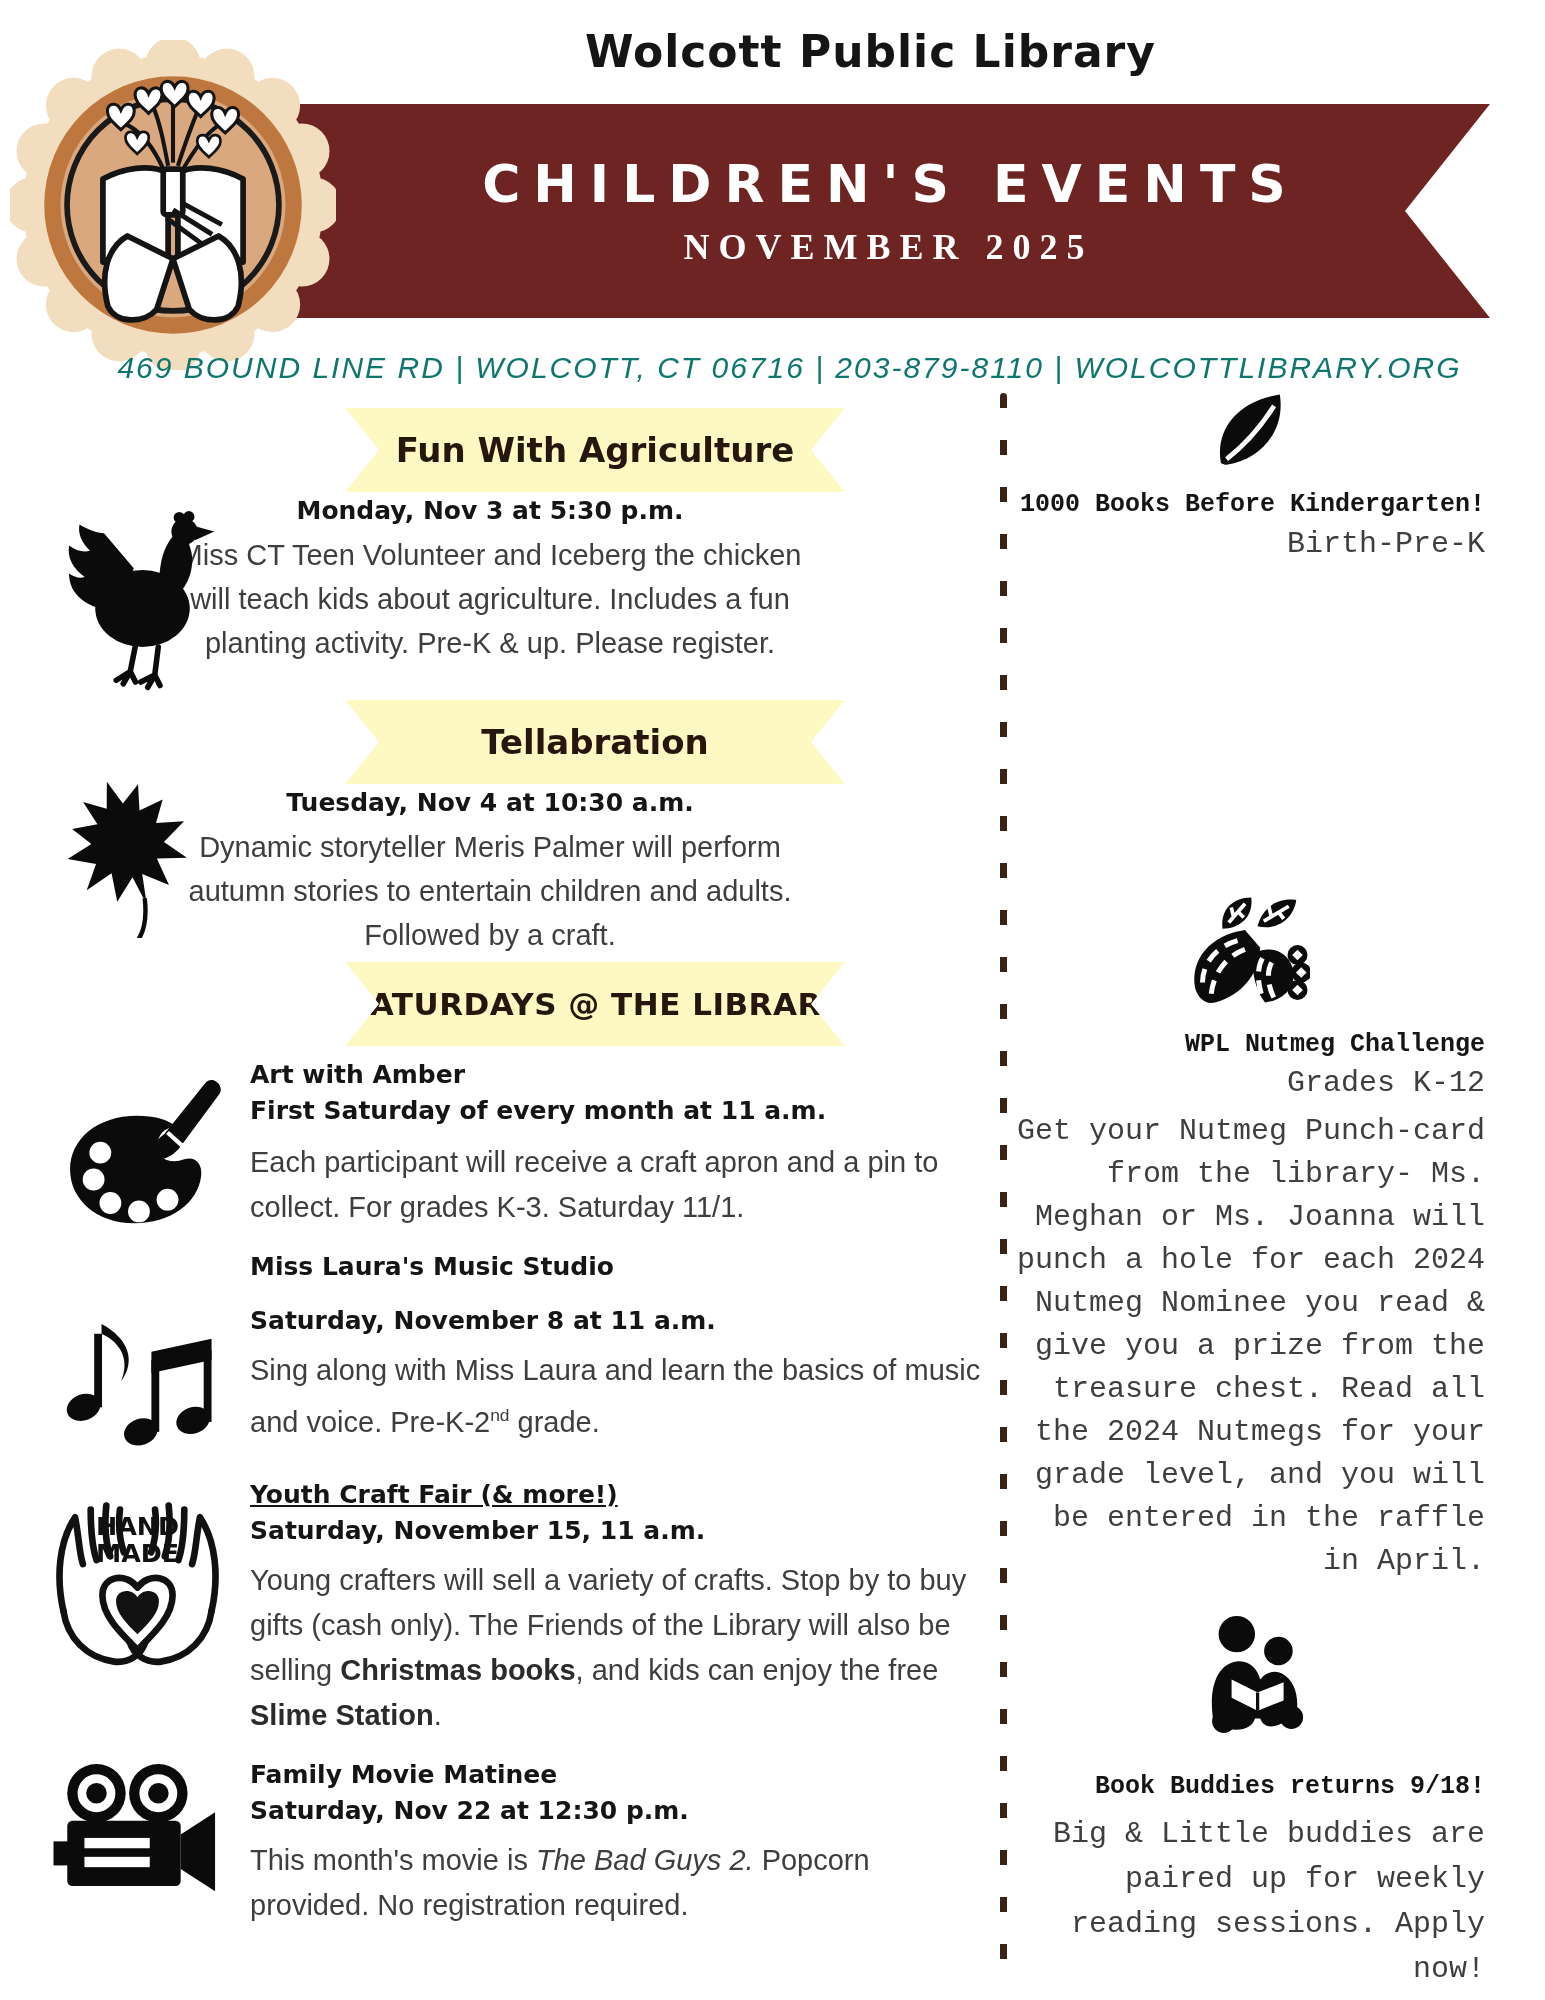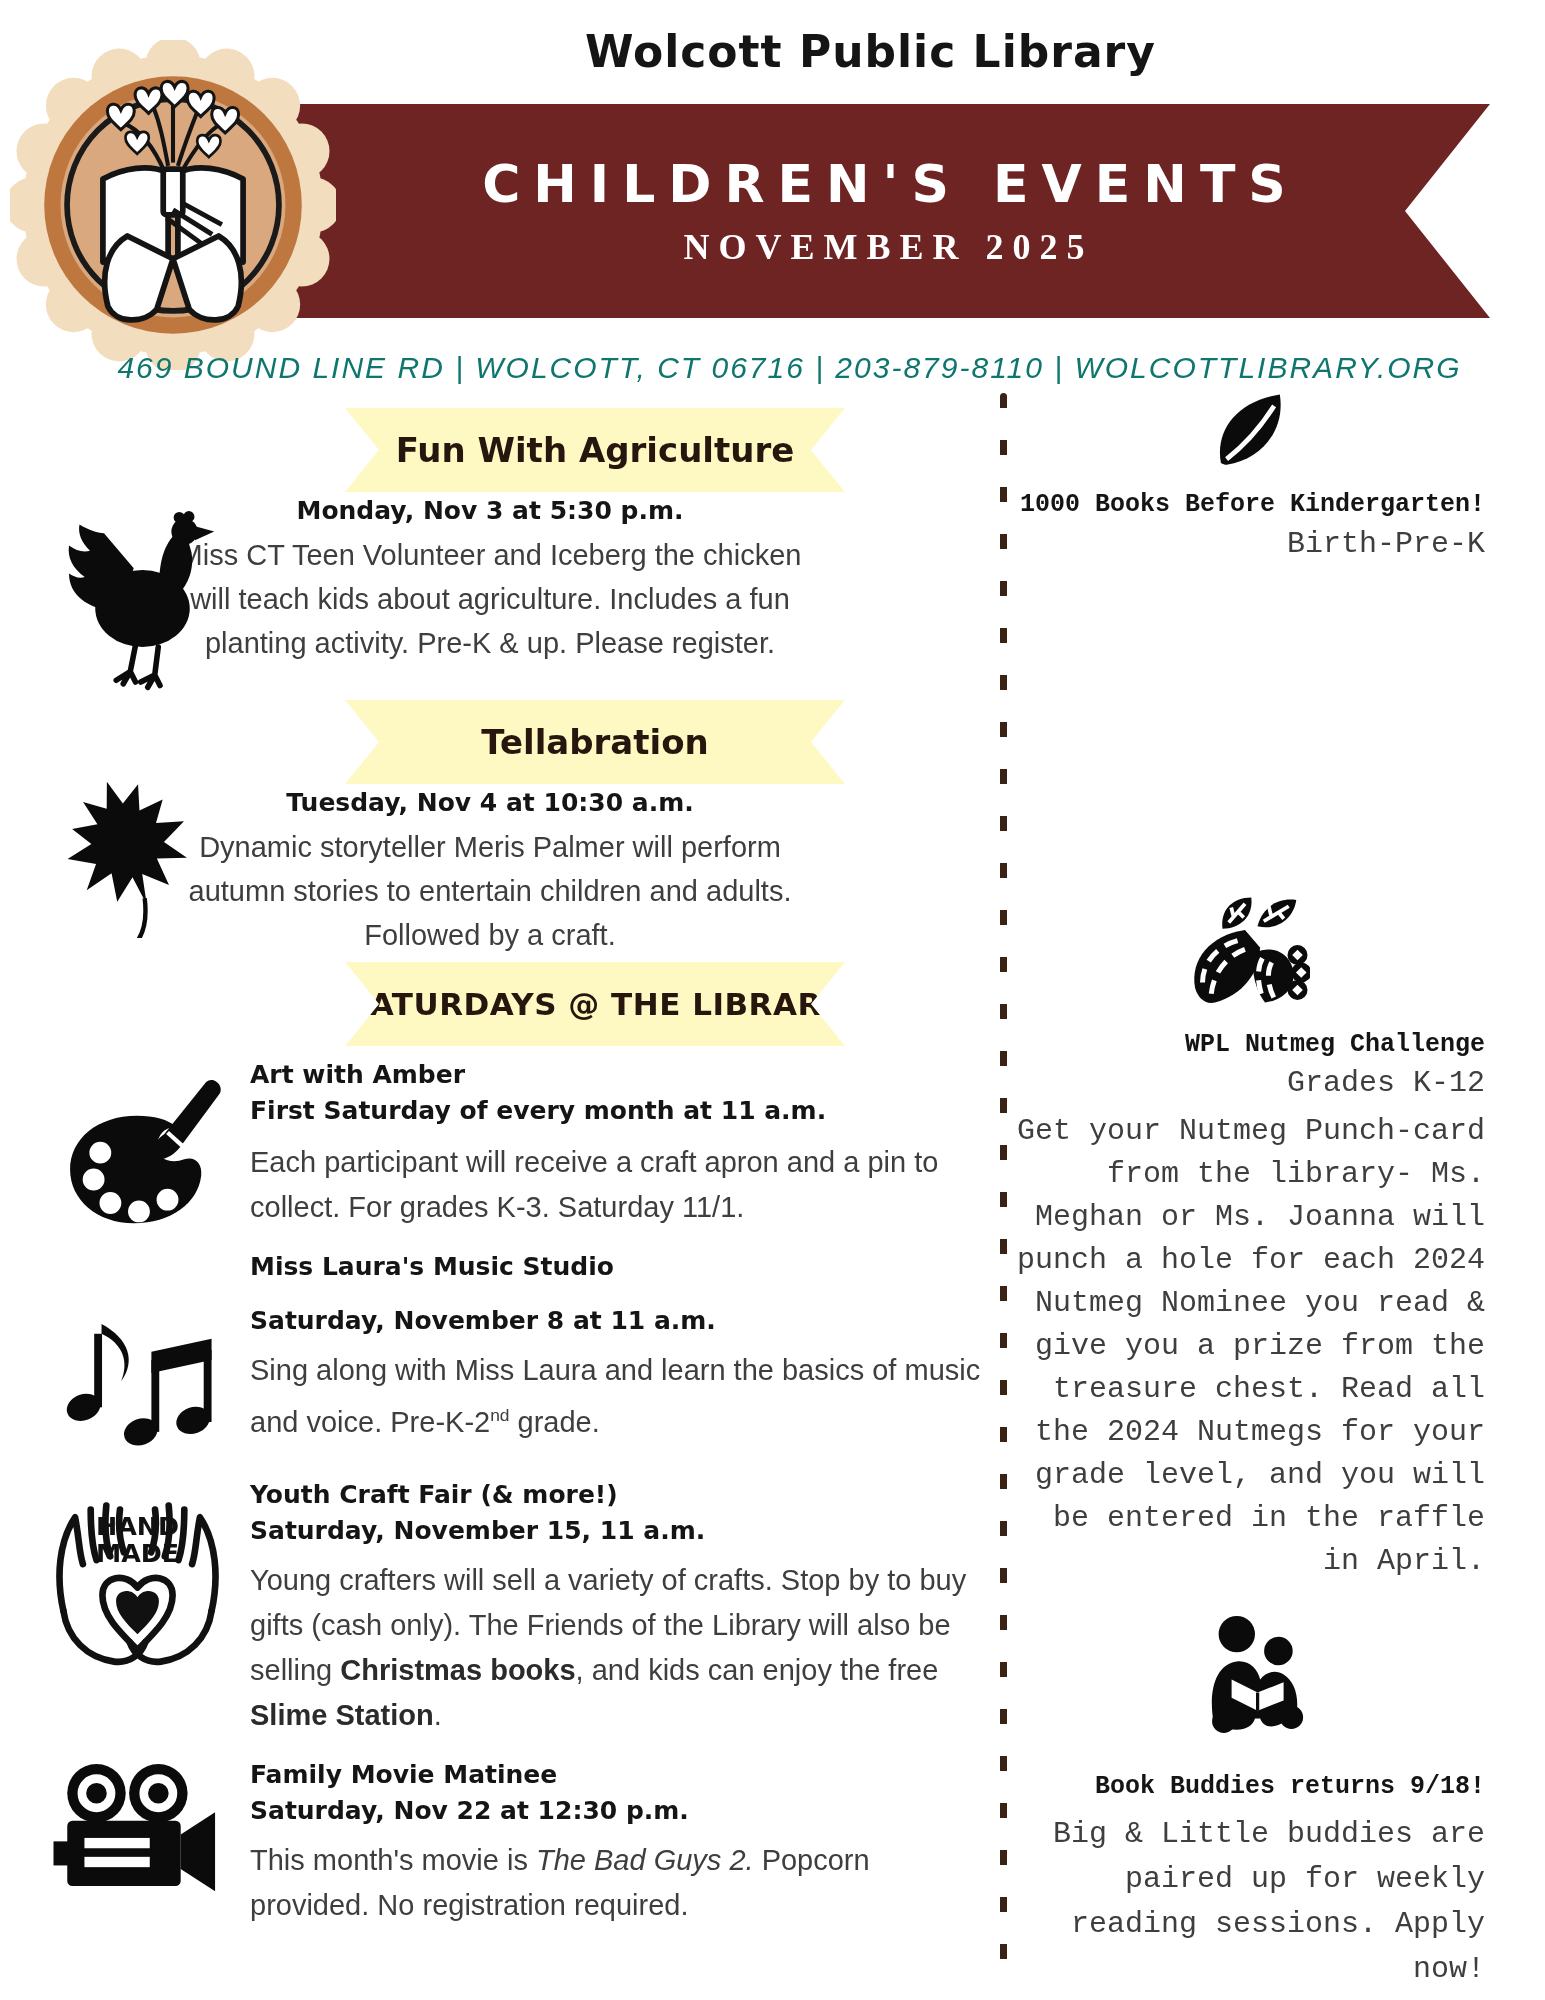--- a/index.html
+++ b/index.html
@@ -180,21 +180,21 @@
       <rect x="23.5" y="28" width="4.8" height="45"></rect>
       <path d="M28,28 C41,34 45,45 40,57 C49,45 45,31 28,22 Z"></path>
       <ellipse cx="52" cy="88" rx="10.5" ry="8" transform="rotate(-20 52 88)"></ellipse>
       <rect x="58.5" y="44" width="4.8" height="44"></rect>
       <ellipse cx="84" cy="81" rx="10.5" ry="8" transform="rotate(-20 84 81)"></ellipse>
       <rect x="90.5" y="38" width="4.8" height="44"></rect>
       <polygon points="58.5,52 95.3,44 95.3,31 58.5,39"></polygon>
     </g>
   </svg>
 
-  <div class="abs lsec comic lsec-title" style="top:1480px;">Youth Craft Fair  (&amp; more!)</div>
+  <div class="abs lsec comic lsec-title" style="top:1480px;text-decoration:underline;">Youth Craft Fair  (&amp; more!)</div>
   <div class="abs lsec comic lsec-title" style="top:1516px;">Saturday, November 15, 11 a.m.</div>
   <div class="abs lsec body-text lsec-para" style="top:1558px;"><span>Young crafters will sell a variety of crafts. Stop by to buy gifts (cash only). The Friends of the Library will also be selling </span><span class="b">Christmas books</span><span>, and kids can enjoy the free </span><span class="b">Slime Station</span><span>.</span></div>
   <svg class="abs" style="left:40px;top:1490px;" width="195" height="195" viewBox="0 0 100 100">
     <g stroke="#111111" stroke-width="3.4" fill="none" stroke-linecap="round" stroke-linejoin="round">
       <path d="M12,62 C8,44 10,26 18,14 C20,24 20,32 22,38 M26,10 C26,20 27,30 29,36 M34,8 C33,18 34,28 36,34 M41,10 C40,18 41,26 43,32"></path>
       <path d="M12,62 C14,76 24,86 38,88 C46,89 52,84 54,78"></path>
       <path d="M88,62 C92,44 90,26 82,14 C80,24 80,32 78,38 M74,10 C74,20 73,30 71,36 M66,8 C67,18 66,28 64,34 M59,10 C60,18 59,26 57,32"></path>
       <path d="M88,62 C86,76 76,86 62,88 C54,89 48,84 46,78"></path>
       <path d="M50,82 C40,72 32,64 32,54 C32,44 44,42 50,50 C56,42 68,44 68,54 C68,64 60,72 50,82 Z"></path>
     </g>

